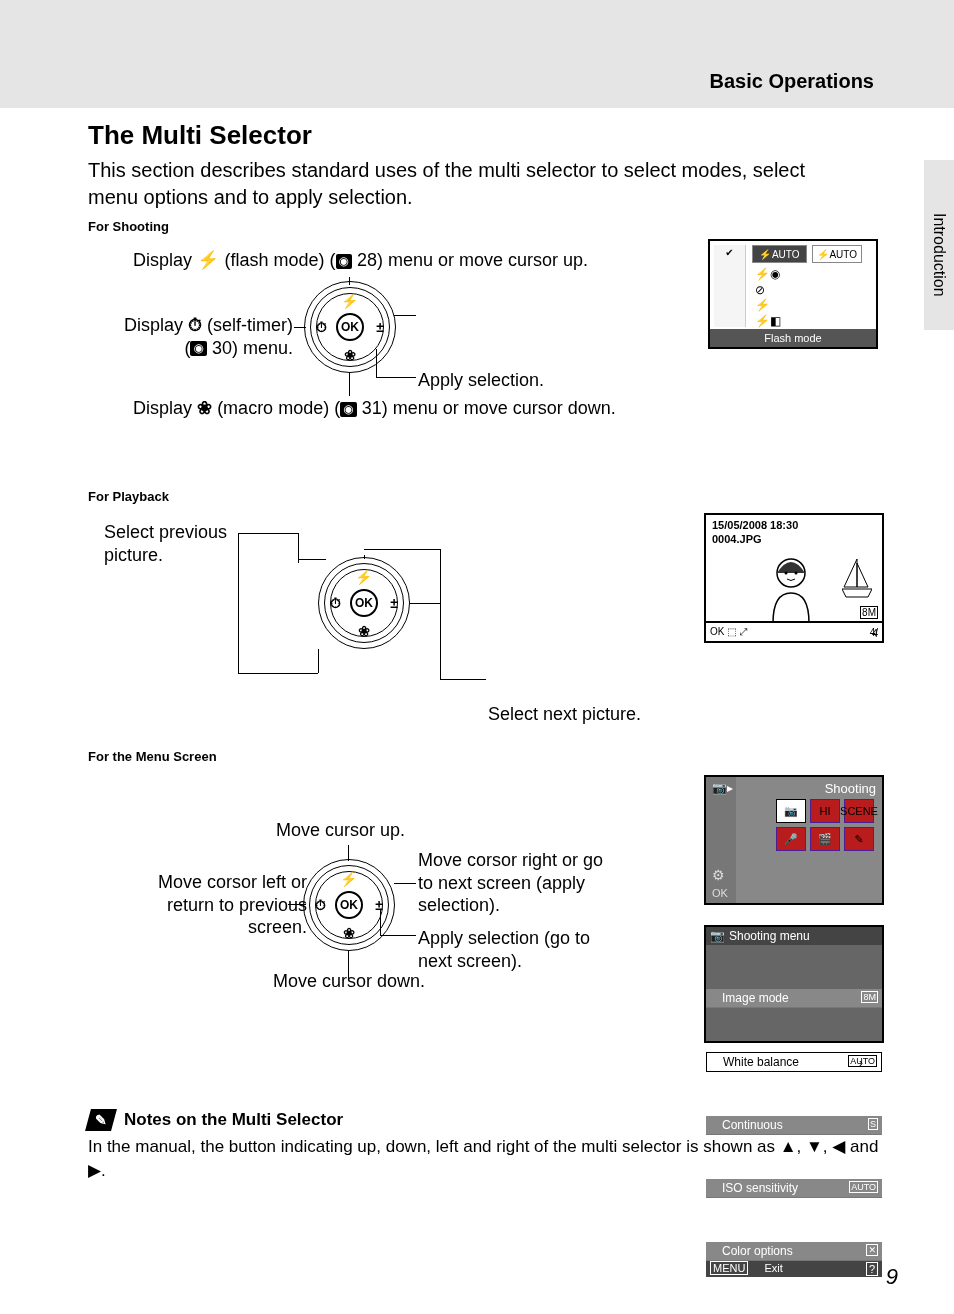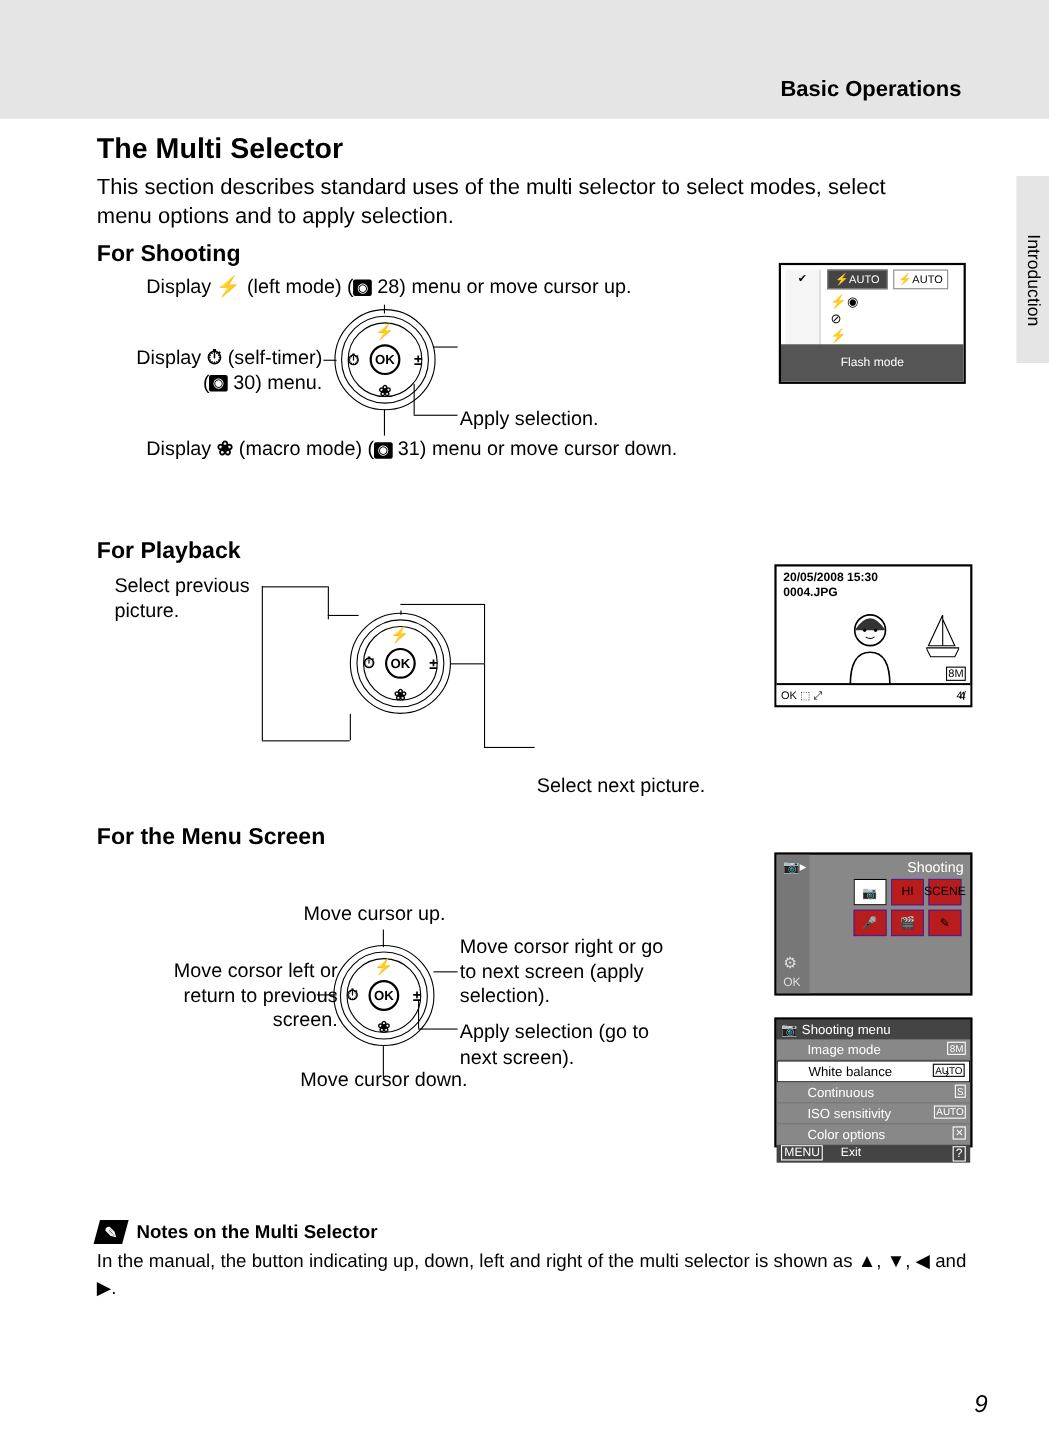--- a/index.html
+++ b/index.html
@@ -36,21 +36,21 @@
     align-items: center;
     justify-content: center;
     padding-top:20px;
   }
   .header-right {
     position:absolute; top:70px; right:80px; font-size:20px;font-weight:bold;
   }
   .content { position: absolute; top:120px; left:88px; right:70px; }
   h1 { font-size: 26px; font-weight: bold; margin: 0 0 6px 0; }
   .intro { font-size: 20px; line-height:1.35; margin-bottom: 8px; max-width:760px;}
-  h2 { font-size: 21px; font-weight: bold; margin: 0 0 4px 0; }
+  h2 { font-size: 13px; font-weight: bold; margin: 0 0 4px 0; }
 
   .section { position: relative; margin-bottom: 40px; }
 
   
   .selector {
     width: 92px; height: 92px; position: relative; display:inline-block;
   }
   .selector .ring { position:absolute; border-radius:50%; border:1.5px solid #000; }
   .selector .r1 { inset:0; }
   .selector .r2 { inset:6px; }
@@ -73,21 +73,21 @@
   .lbl { position:absolute; font-size:18px; line-height:1.25; }
 
   
   .thumb {
     position:absolute; border:2px solid #000; background:#fff; font-size:11px;
   }
   .thumb1 { width:170px; height:110px; }
   .thumb1 .topbar { background:#444; color:#fff; height:18px; width:55px; font-size:10px; display:flex; align-items:center; justify-content:center; position:absolute; top:4px; left:42px; border:1px solid #888;}
   .thumb1 .topbar2 { position:absolute;top:4px; left:102px; height:18px; width:50px; border:1px solid #888; font-size:10px; display:flex;align-items:center;justify-content:center;}
   .thumb1 .icons { position:absolute; top:26px; left:45px; font-size:12px; line-height:1.3;}
-  .thumb1 .footer { position:absolute; bottom:0; left:0; right:0; background:#555; color:#fff; height:34px; font-size:11px; display:flex; align-items:center; justify-content:center; }
+  .thumb1 .footer { position:absolute; bottom:0; left:0; right:0; background:#555; color:#fff; height:18px; font-size:11px; display:flex; align-items:center; justify-content:center; }
   .thumb1 .leftcol { position:absolute; top:4px; left:4px; bottom:20px; width:32px; background:#f5f5f5; border-right:1px solid #ccc; display:flex; align-items:flex-start; justify-content:center; padding-top:2px; font-size:10px;}
 
   .thumb2 { width:180px; height:130px; }
   .thumb2 .ts { position:absolute; top:4px; left:6px; font-size:11px; font-weight:bold; color:#000; text-shadow:1px 1px 0 #fff; }
   .thumb2 .fn { position:absolute; top:18px; left:6px; font-size:11px; font-weight:bold; text-shadow:1px 1px 0 #fff;}
   .thumb2 .person { position:absolute; bottom:18px; left:55px; width:60px; height:70px; }
   .thumb2 .ground { position:absolute; bottom:18px; left:0; right:0; height:2px; background:#000;}
   .thumb2 .btmbar { position:absolute; bottom:0; left:0; right:0; height:18px; background:#fff; font-size:10px; display:flex; align-items:center; justify-content:space-between; padding:0 4px;}
 
   .thumb3 { width:180px; height:130px; background:#888;}
@@ -96,21 +96,21 @@
   .thumb3 .grid { position:absolute; top:22px; right:8px; display:grid; grid-template-columns: repeat(3, 30px); grid-auto-rows:24px; gap:4px;}
   .thumb3 .grid .cell { background:#b91c1c; border:1px solid #4c1d95; display:flex;align-items:center;justify-content:center; font-size:11px; color:#000;}
   .thumb3 .grid .cell.sel { background:#fff; border:1px solid #000;}
   .thumb3 .left { position:absolute; left:0; top:0; bottom:0; width:30px; background:#777;}
   .thumb3 .left .i1 { position:absolute; top:90px; left:6px; color:#ddd; font-size:14px;}
   .thumb3 .okbot { position:absolute; bottom:4px; left:6px; color:#ddd; font-size:11px;}
 
   .thumb4 { width:180px; height:118px; background:#666; }
   .thumb4 .titlebar { background:#444; color:#fff; font-size:12px; padding:2px 4px; display:flex; align-items:center;}
   .thumb4 .titlebar .cam { margin-right:4px; }
-  .thumb4 .menurow { background:#888; color:#fff; font-size:12px; padding:2px 22px 2px 28px; position:relative; border-bottom:1px solid #777;}
+  .thumb4 .menurow { background:#888; color:#fff; font-size:12px; padding:2px 22px 2px 16px; position:relative; border-bottom:1px solid #777;margin-top:44px;}
   .thumb4 .menurow.sel { background:#fff; color:#000; border:1px solid #000; }
   .thumb4 .menurow .tag { position:absolute; right:4px; top:2px; font-size:9px; border:1px solid #fff; padding:0 1px;}
   .thumb4 .menurow.sel .tag { border-color:#000;}
   .thumb4 .exit { background:#444; color:#fff; font-size:11px; padding:1px 4px; display:flex; justify-content:space-between;}
 
   
   .refbox { display:inline-block; background:#000; color:#fff; font-size:12px; padding:0 3px; border-radius:2px; vertical-align:middle;}
   .glyph { font-weight:bold; }
 
   
@@ -134,21 +134,21 @@
   <div class="side-tab">Introduction</div>
 
   <div class="content">
     <h1>The Multi Selector</h1>
     <div class="intro">This section describes standard uses of the multi selector to select modes, select menu options and to apply selection.</div>
 
     <div class="section" style="height:230px;">
       <h2>For Shooting</h2>
 
       <div class="lbl" style="top:30px; left:45px;">
-        <span>Display </span><span class="glyph">⚡</span><span> (left mode) (</span><span class="refbox">◉</span> <span>28</span><span>) menu or move cursor up.</span>
+        <span>Display </span><span class="glyph">⚡</span><span> (flash mode) (</span><span class="refbox">◉</span> <span>28</span><span>) menu or move cursor up.</span>
       </div>
 
       <div class="lbl" style="top:95px; left:0; width:205px; text-align:right;">
         <span>Display </span><span class="glyph">⏱</span><span> (self-timer)</span><br>
         <span>(</span><span class="refbox">◉</span> <span>30</span><span>) menu.</span>
       </div>
 
 
       <div class="lbl" style="top:150px; left:330px;">Apply selection.</div>
 
@@ -211,21 +211,21 @@
       <div class="line" style="top:160px; left:230px; width:1px; height:24px;"></div>
       <div class="line" style="top:114px; left:322px; width:30px; height:1px;"></div>
       <div class="line" style="top:114px; left:352px; width:1px; height:76px;"></div>
       <div class="line" style="top:190px; left:352px; width:46px; height:1px;"></div>
       <div class="line" style="top:70px; left:276px; width:1px; height:-1px;"></div>
       <div class="line" style="top:66px; left:276px; width:1px; height:4px;"></div>
       <div class="line" style="top:60px; left:276px; width:76px; height:1px;"></div>
       <div class="line" style="top:60px; left:352px; width:1px; height:54px;"></div>
 
       <div class="thumb thumb2" style="top:24px; right:0;">
-        <div class="ts">20/05/2008 15:30</div>
+        <div class="ts">15/05/2008 18:30</div>
         <div class="fn">0004.JPG</div>
         <svg class="person" viewBox="0 0 60 70">
           <circle cx="30" cy="20" r="14" fill="#fff" stroke="#000" stroke-width="1.5"></circle>
           <path d="M16 20 Q30 -2 44 20" fill="#333"></path>
           <path d="M12 70 Q12 40 30 40 Q48 40 48 70 Z" fill="#fff" stroke="#000" stroke-width="1.5"></path>
           <circle cx="25" cy="20" r="1.5" fill="#000"></circle>
             <circle cx="35" cy="20" r="1.5" fill="#000"></circle>
           <path d="M26 26 Q30 29 34 26" stroke="#000" fill="none"></path>
         </svg>
         <svg style="position:absolute; top:44px; right:10px; width:30px; height:40px;" viewBox="0 0 30 40">

